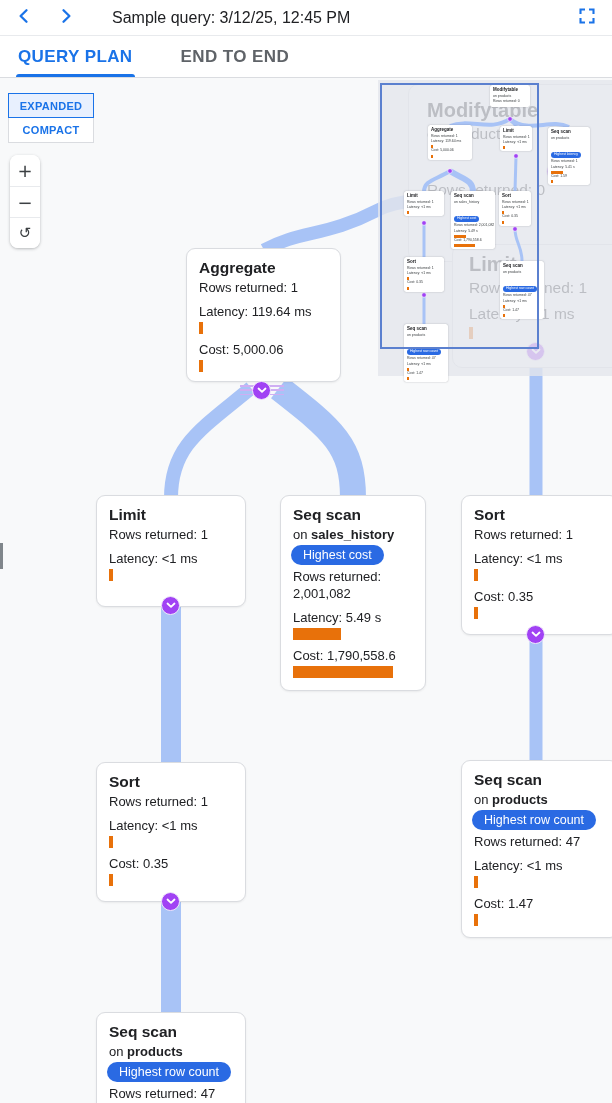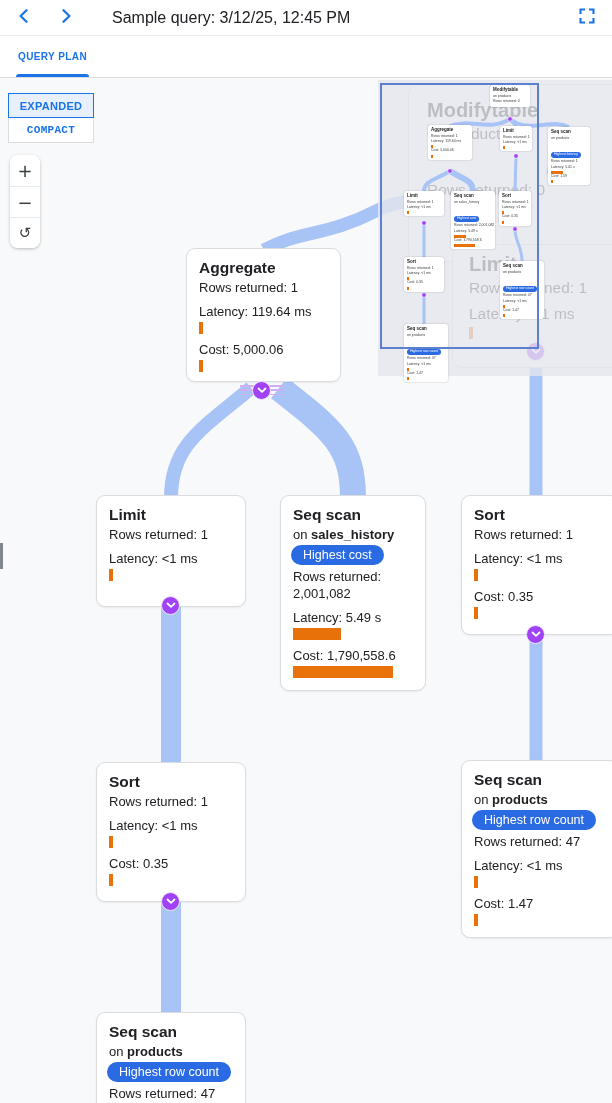--- a/index.html
+++ b/index.html
@@ -7,21 +7,21 @@
   .app{position:relative;width:612px;height:906px;background:#d946ef;}
 
   
   .topbar{position:absolute;left:0;top:0;width:612px;height:36px;display:flex;align-items:center;border-bottom:1px solid #e8eaed;background:#fff;box-sizing:border-box;}
   .navbtn{width:36px;height:34px;border:none;background:transparent;display:flex;align-items:center;justify-content:center;cursor:pointer;padding:0;margin-left:6px;}
   .title{font-size:16px;color:#202124;margin-left:28px;white-space:nowrap;}
   .fsbtn{margin-left:auto;margin-right:8px;width:34px;height:34px;border:none;background:transparent;display:flex;align-items:center;justify-content:center;cursor:pointer;padding:0;}
 
   
   .tabbar{position:absolute;left:0;top:36px;width:612px;height:42px;display:flex;align-items:stretch;border-bottom:1px solid #dadce0;background:#fff;box-sizing:border-box;}
-  .tab{position:relative;display:flex;align-items:center;padding:0 2px;font-size:10px;font-weight:bold;letter-spacing:.4px;color:#5f6368;cursor:pointer;}
+  .tab{position:relative;display:flex;align-items:center;padding:0 2px;font-size:17px;font-weight:bold;letter-spacing:.4px;color:#5f6368;cursor:pointer;}
   .tab.t1{margin-left:16px;}
   .tab.t2{margin-left:44px;}
   .tab.active{color:#1a73e8;}
   .ink{position:absolute;left:0;right:0;bottom:0;height:3px;background:#1a73e8;border-radius:3px 3px 0 0;}
 
   
   .canvas{position:absolute;left:0;top:78px;width:612px;height:1025px;background:#f8f9fa;overflow:hidden;}
   .edges{position:absolute;left:0;top:0;z-index:1;}
 
   
@@ -52,21 +52,21 @@
   .n-seqprod-right{left:461px;top:682px;width:158px;height:178px;}
   .n-seqprod-bottom{left:96px;top:934px;width:150px;height:170px;}
 
   .stripes{position:absolute;z-index:3;width:44px;height:10px;background:repeating-linear-gradient(to bottom,#cfaef3 0,#cfaef3 2px,rgba(0,0,0,0) 2px,rgba(0,0,0,0) 4.5px);}
   .chev{position:absolute;z-index:4;width:19px;height:19px;border-radius:50%;background:#a142f4;border:1.5px solid #efe6fa;box-sizing:border-box;display:flex;align-items:center;justify-content:center;padding:0;cursor:pointer;}
 
   
   .toggle{position:absolute;left:8px;top:15px;z-index:6;width:86px;border-radius:23px;}
   .tbtn{display:block;width:86px;height:25px;font-family:"Liberation Sans",sans-serif;font-size:11px;font-weight:bold;letter-spacing:.3px;cursor:pointer;box-sizing:border-box;padding:0;}
   .tbtn.sel{background:#e8f0fe;border:1px solid #1a73e8;color:#1a73e8;}
-  .tbtn.unsel{background:#fff;border:1px solid #dadce0;border-top:none;color:#1a73e8;font-family:Liberation Mono, monospace;}
+  .tbtn.unsel{background:#fff;border:1px solid #dadce0;border-top:none;color:#1a73e8;}
   .zoomcard{position:absolute;left:10px;top:77px;z-index:6;width:30px;background:#fff;border-radius:8px;box-shadow:0 1px 3px rgba(60,64,67,.35);overflow:hidden;}
   .zbtn{display:flex;align-items:center;justify-content:center;width:30px;height:31px;border:none;background:#fff;cursor:pointer;font-size:18px;color:#3c4043;padding:0;font-family:"DejaVu Sans",sans-serif;}
   .zbtn + .zbtn{border-top:1px solid #e8eaed;}
   .zreset{font-size:15px;}
 
   .handle{position:absolute;left:0;top:465px;width:3px;height:26px;background:#80868b;z-index:6;}
 
   
   .minimap{position:absolute;left:378px;top:2px;width:234px;height:296px;z-index:5;background:rgba(227,230,236,.8);}
   .vp{position:absolute;left:2px;top:3px;width:159px;height:266px;border:2px solid #5b80cf;box-sizing:border-box;cursor:grab;}
@@ -106,20 +106,23 @@
             <path d="M2.5 7 V2.5 H7 M11 2.5 H15.5 V7 M15.5 11 V15.5 H11 M7 15.5 H2.5 V11" fill="none" stroke="#1a73e8" stroke-width="2.1"></path>
           </svg>
       </span>
     </button>
   </div>
 
   <div class="tabbar">
     <div class="tab t1 active">
       <span>QUERY PLAN</span>
       <div class="ink"></div>
+    </div>
+    <div class="tab t2">
+      <span>END TO END</span>
     </div>
   </div>
 
   <div class="canvas">
 
     <svg class="edges" width="612" height="1025" viewBox="0 0 612 1025">
       <g fill="none" stroke="#a8c3f6">
         <path d="M556 96 C516 148 430 105 378 132 S300 152 264 172" stroke-width="13"></path>
         <path d="M251 310 C200 352 171 368 171 420" stroke-width="14"></path>
         <path d="M279 310 C333 352 353 368 353 420" stroke-width="26"></path>

